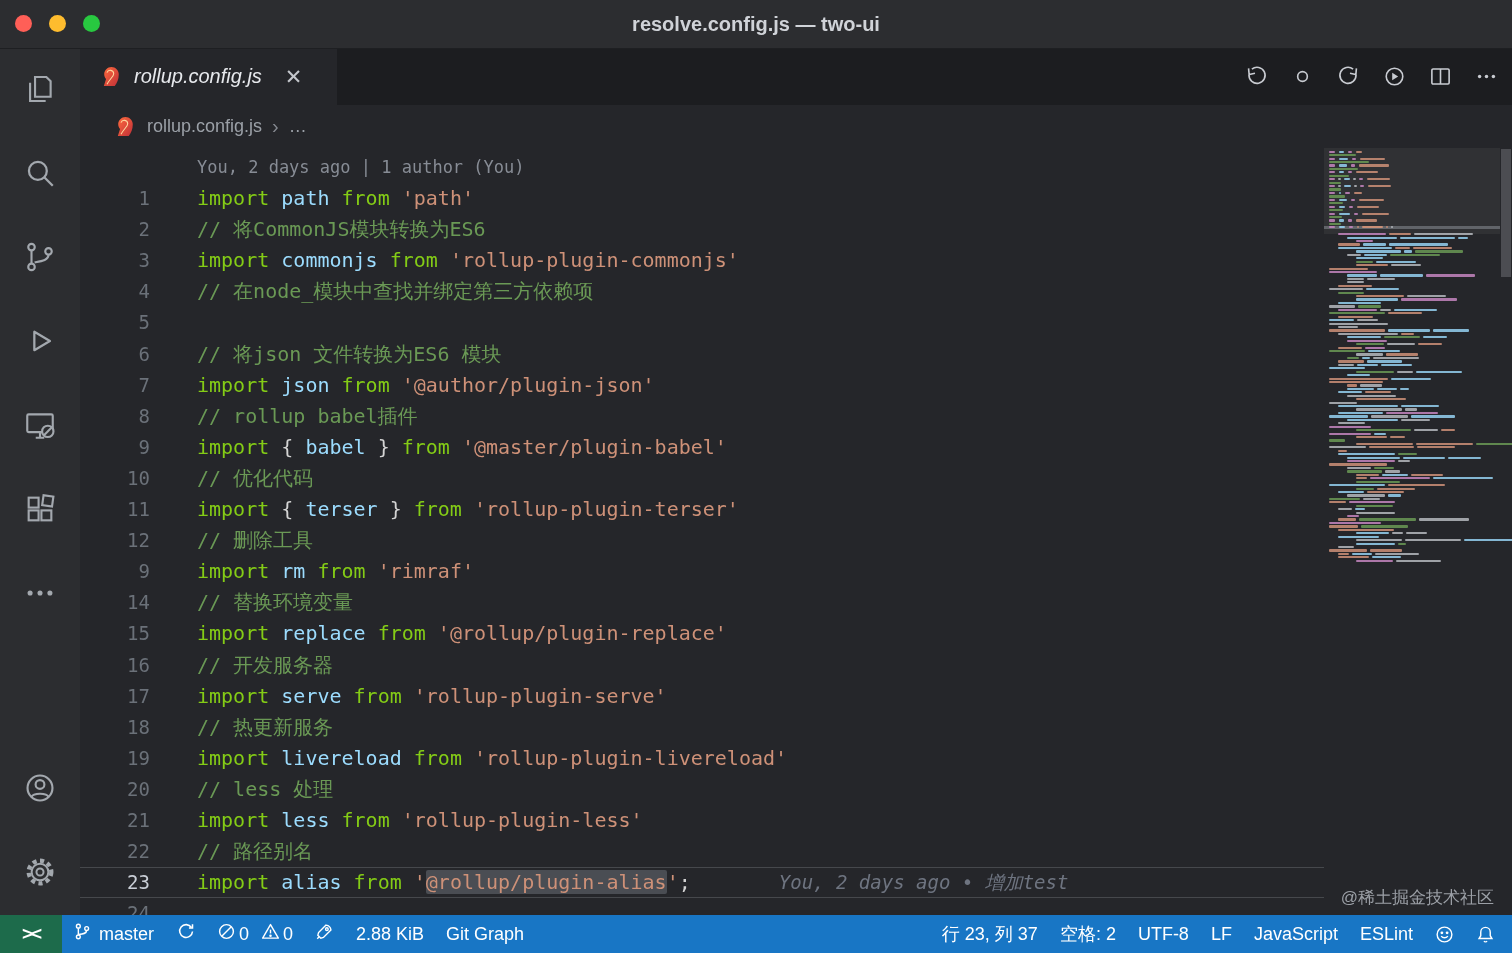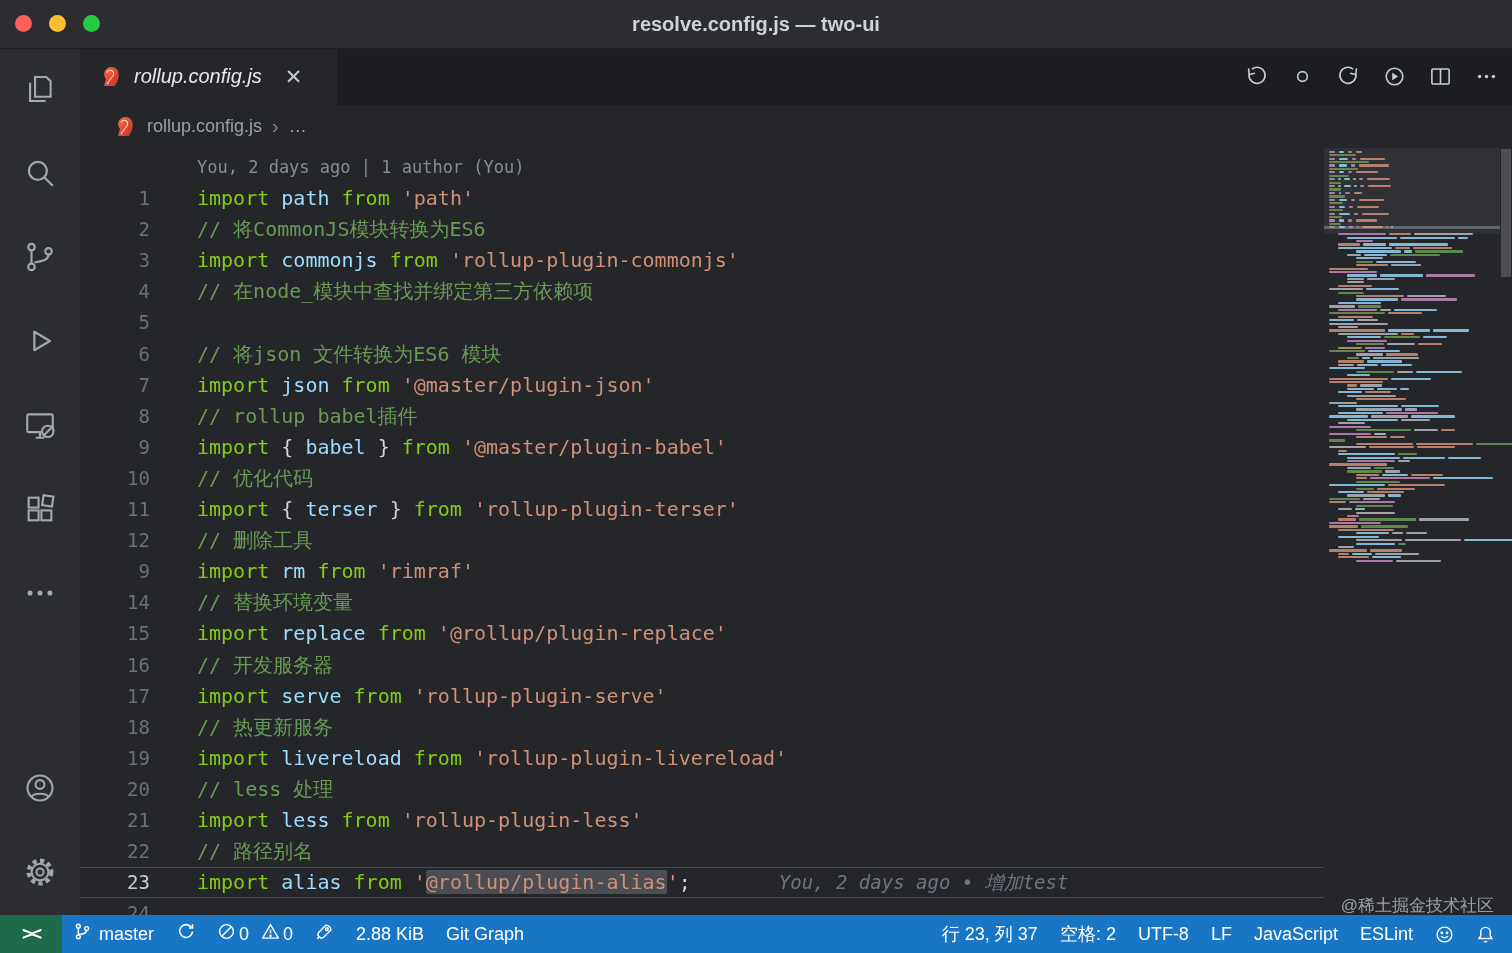--- a/index.html
+++ b/index.html
@@ -71,21 +71,21 @@
   
   .statusbar{position:absolute;left:0;right:0;bottom:0;height:38px;background:#1876c5;
     display:flex;align-items:center;color:#fff;font-size:18px;z-index:30;}
   .sb-item{display:flex;align-items:center;gap:7px;padding:0 11px;height:38px;cursor:pointer;
     background:none;border:none;color:#fff;font-size:18px;font-family:"Liberation Sans",sans-serif;}
   .sb-remote{width:62px;padding:0;justify-content:center;background:#1d6b4b;font-weight:700;letter-spacing:-2px;font-size:19px;}
   .sb-right{margin-left:auto;display:flex;align-items:center;padding-right:6px;}
   .sb-item svg{width:19px;height:19px;}
   .gap2{gap:3px;}
 
-  .watermark{position:absolute;right:18px;bottom:36px;color:rgba(185,190,198,0.8);font-size:17px;z-index:25;}
+  .watermark{position:absolute;right:18px;bottom:44px;color:rgba(185,190,198,0.8);font-size:17px;z-index:25;}
 </style>
 </head>
 <body>
 
 <div id="app">
 
   <div class="titlebar">
     <div class="traffic">
       <button class="light red"></button>
       <button class="light yellow"></button>
@@ -248,21 +248,21 @@
 
     <div class="codearea">
       <div id="code-lines">
           <div class="code-row"><span class="gutter"></span><span class="row-content blame-header">You, 2 days ago | 1 author (You)</span></div>
           <div class="code-row"><span class="gutter">1</span><span class="row-content"><span class="tok-k">import</span><span class="tok-p"> </span><span class="tok-v">path</span><span class="tok-p"> </span><span class="tok-k">from</span><span class="tok-p"> </span><span class="tok-s">'path'</span></span></div>
           <div class="code-row"><span class="gutter">2</span><span class="row-content"><span class="tok-c">// 将CommonJS模块转换为ES6</span></span></div>
           <div class="code-row"><span class="gutter">3</span><span class="row-content"><span class="tok-k">import</span><span class="tok-p"> </span><span class="tok-v">commonjs</span><span class="tok-p"> </span><span class="tok-k">from</span><span class="tok-p"> </span><span class="tok-s">'rollup-plugin-commonjs'</span></span></div>
           <div class="code-row"><span class="gutter">4</span><span class="row-content"><span class="tok-c">// 在node_模块中查找并绑定第三方依赖项</span></span></div>
           <div class="code-row"><span class="gutter">5</span></div>
           <div class="code-row"><span class="gutter">6</span><span class="row-content"><span class="tok-c">// 将json 文件转换为ES6 模块</span></span></div>
-          <div class="code-row"><span class="gutter">7</span><span class="row-content"><span class="tok-k">import</span><span class="tok-p"> </span><span class="tok-v">json</span><span class="tok-p"> </span><span class="tok-k">from</span><span class="tok-p"> </span><span class="tok-s">'@master/plugin-json'</span></span></div>
+          <div class="code-row"><span class="gutter">7</span><span class="row-content"><span class="tok-k">import</span><span class="tok-p"> </span><span class="tok-v">json</span><span class="tok-p"> </span><span class="tok-k">from</span><span class="tok-p"> </span><span class="tok-s">'@author/plugin-json'</span></span></div>
           <div class="code-row"><span class="gutter">8</span><span class="row-content"><span class="tok-c">// rollup babel插件</span></span></div>
           <div class="code-row"><span class="gutter">9</span><span class="row-content"><span class="tok-k">import</span><span class="tok-p"> { </span><span class="tok-v">babel</span><span class="tok-p"> } </span><span class="tok-k">from</span><span class="tok-p"> </span><span class="tok-s">'@master/plugin-babel'</span></span></div>
           <div class="code-row"><span class="gutter">10</span><span class="row-content"><span class="tok-c">// 优化代码</span></span></div>
           <div class="code-row"><span class="gutter">11</span><span class="row-content"><span class="tok-k">import</span><span class="tok-p"> { </span><span class="tok-v">terser</span><span class="tok-p"> } </span><span class="tok-k">from</span><span class="tok-p"> </span><span class="tok-s">'rollup-plugin-terser'</span></span></div>
           <div class="code-row"><span class="gutter">12</span><span class="row-content"><span class="tok-c">// 删除工具</span></span></div>
           <div class="code-row"><span class="gutter">9</span><span class="row-content"><span class="tok-k">import</span><span class="tok-p"> </span><span class="tok-v">rm</span><span class="tok-p"> </span><span class="tok-k">from</span><span class="tok-p"> </span><span class="tok-s">'rimraf'</span></span></div>
           <div class="code-row"><span class="gutter">14</span><span class="row-content"><span class="tok-c">// 替换环境变量</span></span></div>
           <div class="code-row"><span class="gutter">15</span><span class="row-content"><span class="tok-k">import</span><span class="tok-p"> </span><span class="tok-v">replace</span><span class="tok-p"> </span><span class="tok-k">from</span><span class="tok-p"> </span><span class="tok-s">'@rollup/plugin-replace'</span></span></div>
           <div class="code-row"><span class="gutter">16</span><span class="row-content"><span class="tok-c">// 开发服务器</span></span></div>
           <div class="code-row"><span class="gutter">17</span><span class="row-content"><span class="tok-k">import</span><span class="tok-p"> </span><span class="tok-v">serve</span><span class="tok-p"> </span><span class="tok-k">from</span><span class="tok-p"> </span><span class="tok-s">'rollup-plugin-serve'</span></span></div>

